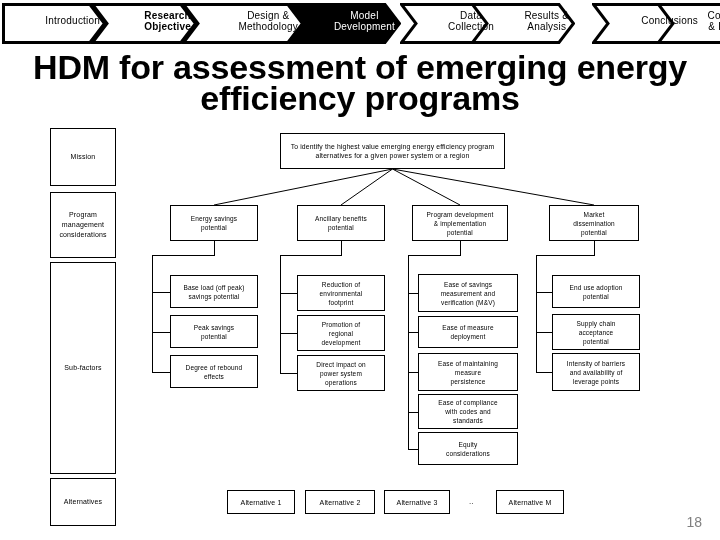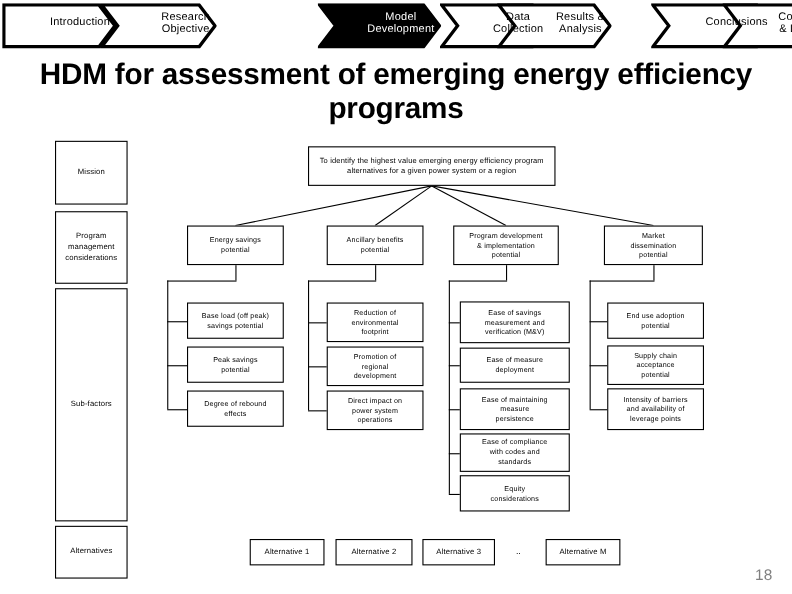--- a/index.html
+++ b/index.html
@@ -50,21 +50,21 @@
   .chev.light .chev-label { color: #000; }
   .chev.dark .chev-label { color: #fff; }
 
   
   #slide-title {
     position: absolute;
     left: 30px;
     top: 52px;
     width: 660px;
     text-align: center;
-    font-size: 27px;
+    font-size: 34px;
     font-weight: bold;
     line-height: 31px;
     letter-spacing: -0.2px;
   }
 
   
   .box {
     position: absolute;
     box-sizing: border-box;
     border: 1px solid #000;
@@ -132,42 +132,49 @@
 </head>
 <body>
 
 <div id="nav-bar">
     <div class="chev light" style="left: 2px; width: 104px;">
       <svg class="chev-shape" width="104" height="41" viewBox="0 0 104 41">
         <polygon points="1.5,1.5 88,1.5 102.5,20.5 88,39.5 1.5,39.5 1.5,20.5" fill="#ffffff" stroke="#000000" stroke-width="3" stroke-linejoin="miter"></polygon>
       </svg>
       <span class="chev-label">Introduction</span>
     </div>
-    <div class="chev light" style="left: 91px; width: 106px;">
+    <div class="chev light" style="left: 91px; width: 106px; font-weight: bold;">
       <svg class="chev-shape" width="106" height="41" viewBox="0 0 106 41">
         <polygon points="1.5,1.5 90,1.5 104.5,20.5 90,39.5 1.5,39.5 16,20.5" fill="#ffffff" stroke="#000000" stroke-width="3" stroke-linejoin="miter"></polygon>
       </svg>
       <span class="chev-label">Research
 Objective</span>
+    </div>
+    <div class="chev light" style="left: 182px; width: 122px;">
+      <svg class="chev-shape" width="122" height="41" viewBox="0 0 122 41">
+        <polygon points="1.5,1.5 106,1.5 120.5,20.5 106,39.5 1.5,39.5 16,20.5" fill="#ffffff" stroke="#000000" stroke-width="3" stroke-linejoin="miter"></polygon>
+      </svg>
+      <span class="chev-label">Design &amp;
+Methodology</span>
     </div>
     <div class="chev dark" style="left: 289px; width: 112px;">
       <svg class="chev-shape" width="112" height="41" viewBox="0 0 112 41">
         <polygon points="1.5,1.5 96,1.5 110.5,20.5 96,39.5 1.5,39.5 16,20.5" fill="#000000" stroke="#000000" stroke-width="3" stroke-linejoin="miter"></polygon>
       </svg>
       <span class="chev-label">Model
 Development</span>
     </div>
     <div class="chev light" style="left: 400px; width: 100px;">
       <svg class="chev-shape" width="100" height="41" viewBox="0 0 100 41">
         <polygon points="1.5,1.5 84,1.5 98.5,20.5 84,39.5 1.5,39.5 16,20.5" fill="#ffffff" stroke="#000000" stroke-width="3" stroke-linejoin="miter"></polygon>
       </svg>
       <span class="chev-label">Data
 Collection</span>
     </div>
-    <div class="chev light" style="left: 452px; width: 104px;">
+    <div class="chev light" style="left: 471px; width: 104px;">
       <svg class="chev-shape" width="104" height="41" viewBox="0 0 104 41">
         <polygon points="1.5,1.5 88,1.5 102.5,20.5 88,39.5 1.5,39.5 16,20.5" fill="#ffffff" stroke="#000000" stroke-width="3" stroke-linejoin="miter"></polygon>
       </svg>
       <span class="chev-label">Results &amp;
 Analysis</span>
     </div>
     <div class="chev light" style="left: 592px; width: 112px;">
       <svg class="chev-shape" width="112" height="41" viewBox="0 0 112 41">
         <polygon points="1.5,1.5 96,1.5 110.5,20.5 96,39.5 1.5,39.5 16,20.5" fill="#ffffff" stroke="#000000" stroke-width="3" stroke-linejoin="miter"></polygon>
       </svg>

